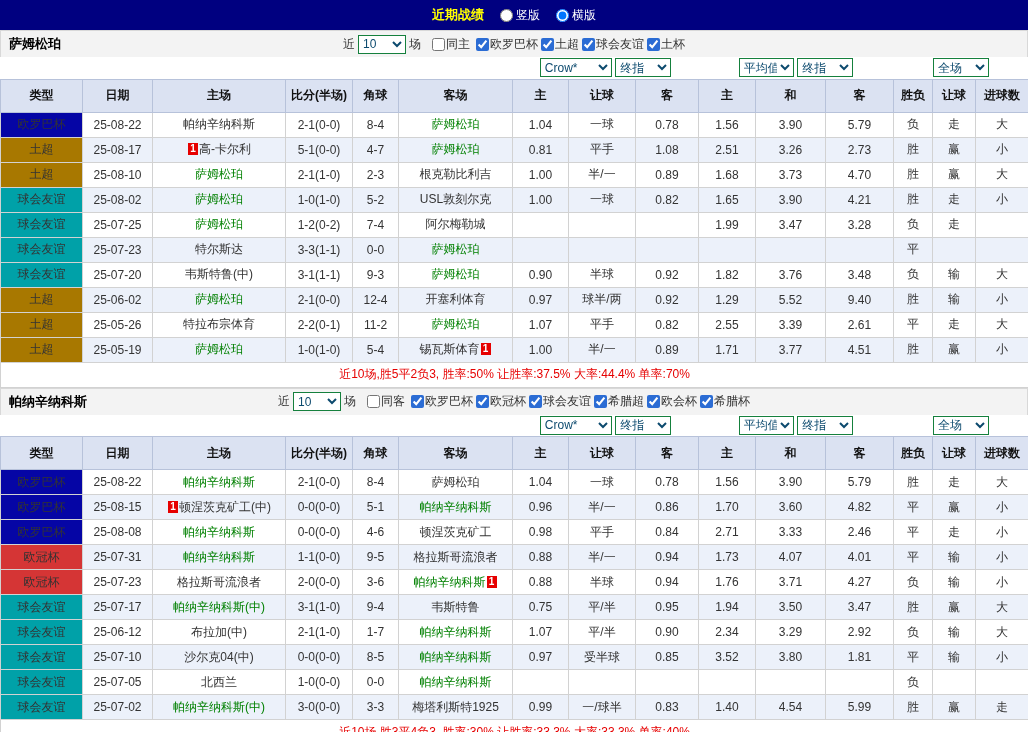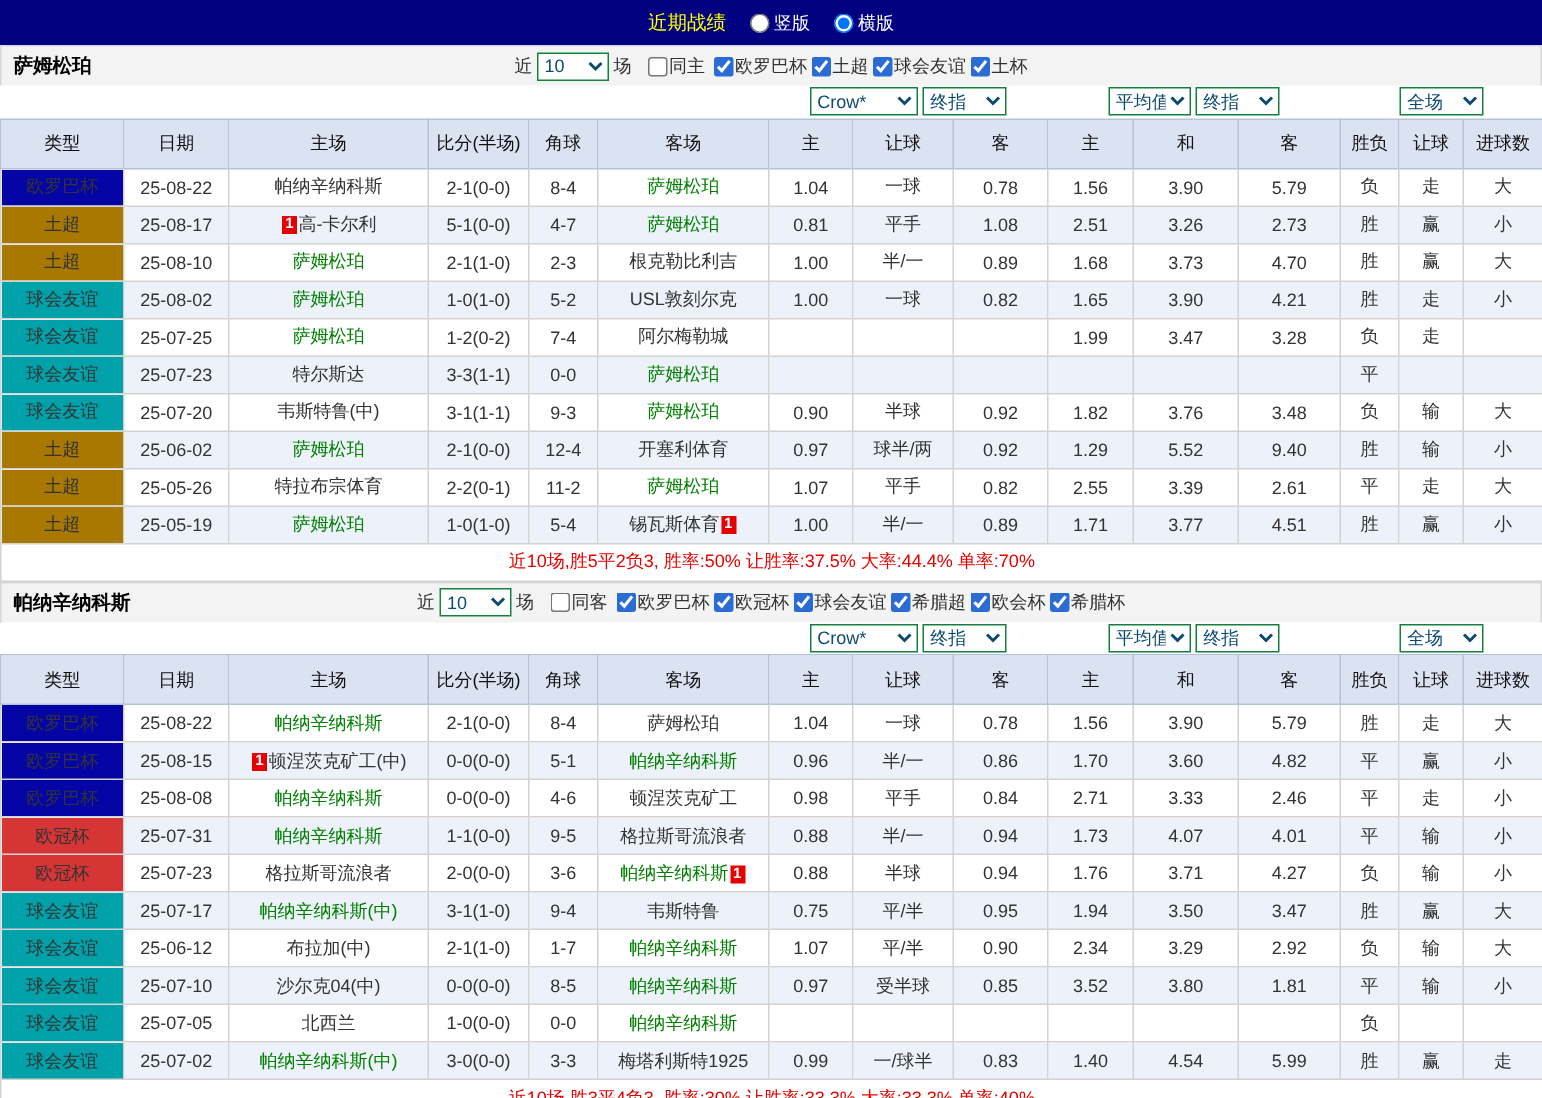--- a/index.html
+++ b/index.html
@@ -1,39 +1,39 @@
 <!DOCTYPE html>
 <html><head>
 <meta charset="utf-8">
 <style>
   *{box-sizing:border-box;margin:0;padding:0}
   html,body{width:1028px;background:#fff}
   body{height:732px;overflow:hidden;font-family:"Liberation Sans","DejaVu Sans",sans-serif;font-size:12px;color:#333}
 
   .topbar{height:30px;background:#000080;display:flex;align-items:center;justify-content:center;gap:16px}
-  .topbar .title{color:#ffff00;font-weight:normal;font-size:13px}
+  .topbar .title{color:#ffff00;font-weight:bold;font-size:13px}
   .radio{display:inline-flex;align-items:center;gap:3px;color:#fff;cursor:pointer}
   .radio input{width:13px;height:13px}
 
   .section-bar{position:relative;height:27px;background:#f3f3f3;border:1px solid #d8d8d8;border-bottom:none;display:flex;align-items:center;justify-content:center}
   .team-name{position:absolute;left:8px;font-weight:bold;font-size:13px;color:#000}
   .filters{display:flex;align-items:center;gap:3px}
   select{font-size:12px;height:19px;border:1px solid #15803d;background:#fff;color:#0c4a6e}
   .sel-count{width:48px}
   .w66{width:72px}.w54{width:56px}.w74{width:55px}.w56{width:56px}
   .chk{display:inline-flex;align-items:center;cursor:pointer}
   .chk input{width:13px;height:13px;accent-color:#2b6cd4;margin-right:1px}
   .chk-venue{margin-left:8px}
   .leagues{display:inline-flex;align-items:center}
   .leagues .chk{margin-left:3px}
 
   table{width:1028px;border-collapse:collapse;table-layout:fixed}
   td,th{text-align:center;overflow:hidden;white-space:nowrap}
   .ctrl-row td{border:none;background:#fff;height:22px;padding:1px 0}
-  .head-row th{background:#dbe2f2;border:1px solid #b7c2da;height:33px;font-weight:normal;color:#111;font-size:12px}
+  .head-row th{background:#dbe2f2;border:1px solid #b7c2da;height:33px;font-weight:bold;color:#111;font-size:12px}
   tbody.rows td{border:1px solid #d2d2d2;height:25px;color:#333}
   tbody.rows tr.alt{background:#ecf1fa}
   .type-cell{color:#fff}
   .type-europa{background:#0505a5}
   .type-tusuper{background:#a87800}
   .type-friendly{background:#00a1a8}
   .type-champions{background:#d53535}
   .score{color:#ff0000}
   .green{color:#008000}
   .badge{display:inline-block;background:#e60000;color:#fff;font-size:10px;font-weight:bold;line-height:12px;min-width:10px;padding:0 1px;margin:0 1px;vertical-align:1px}

